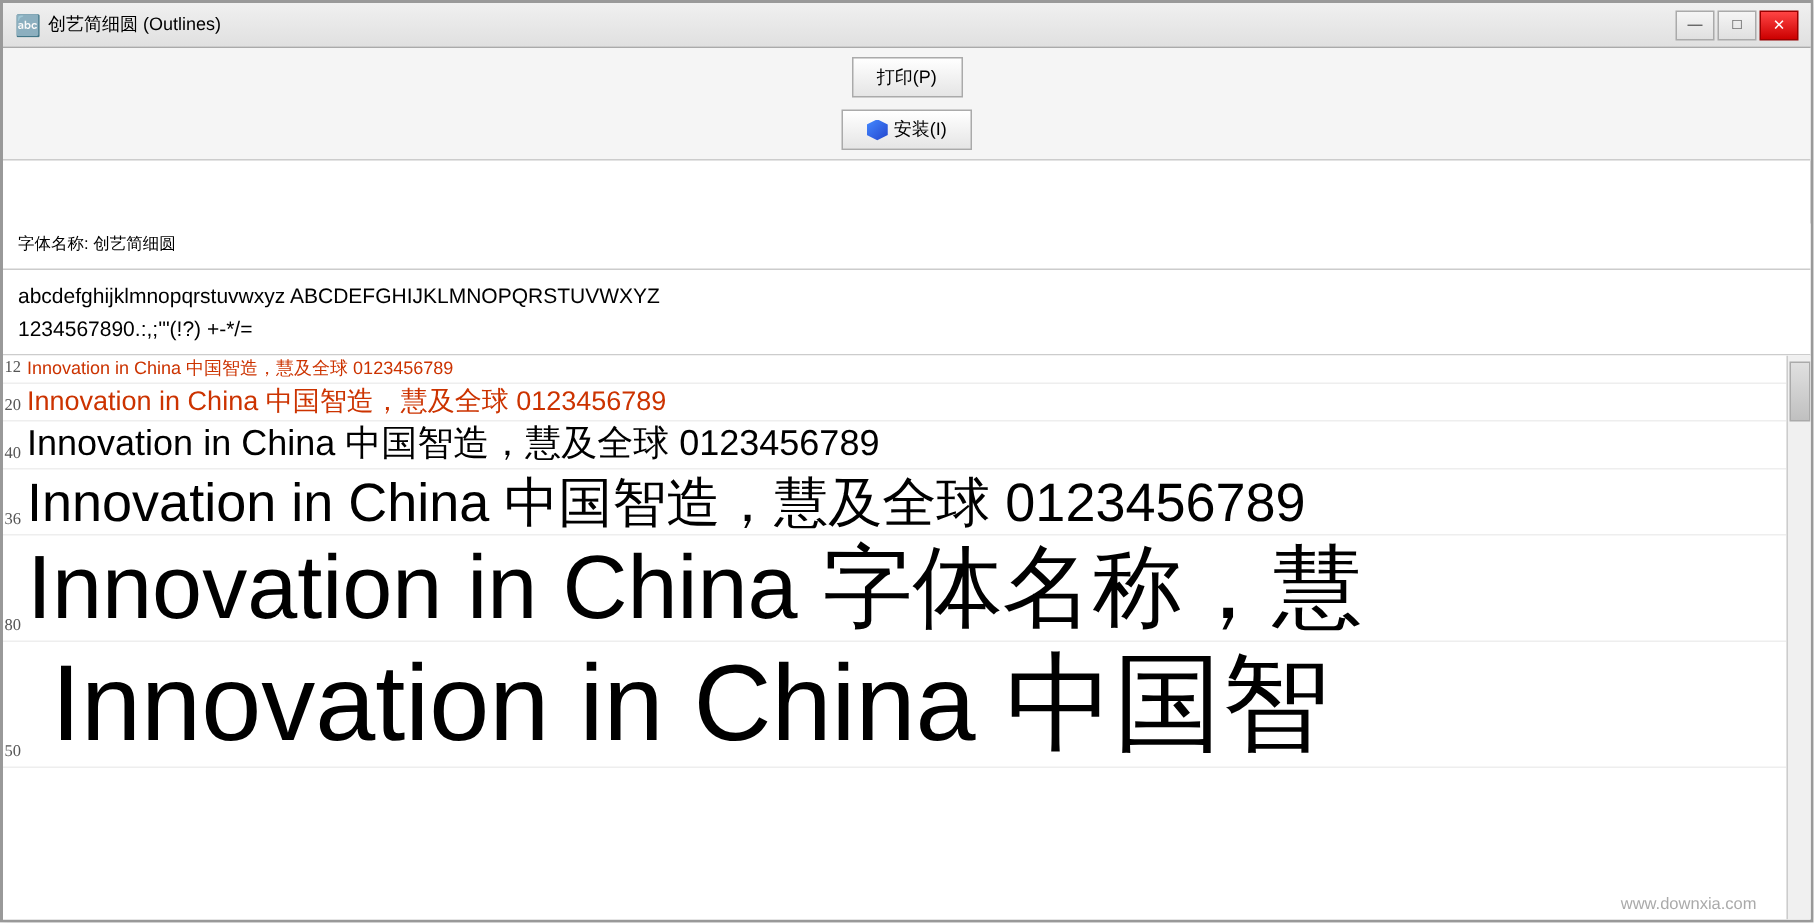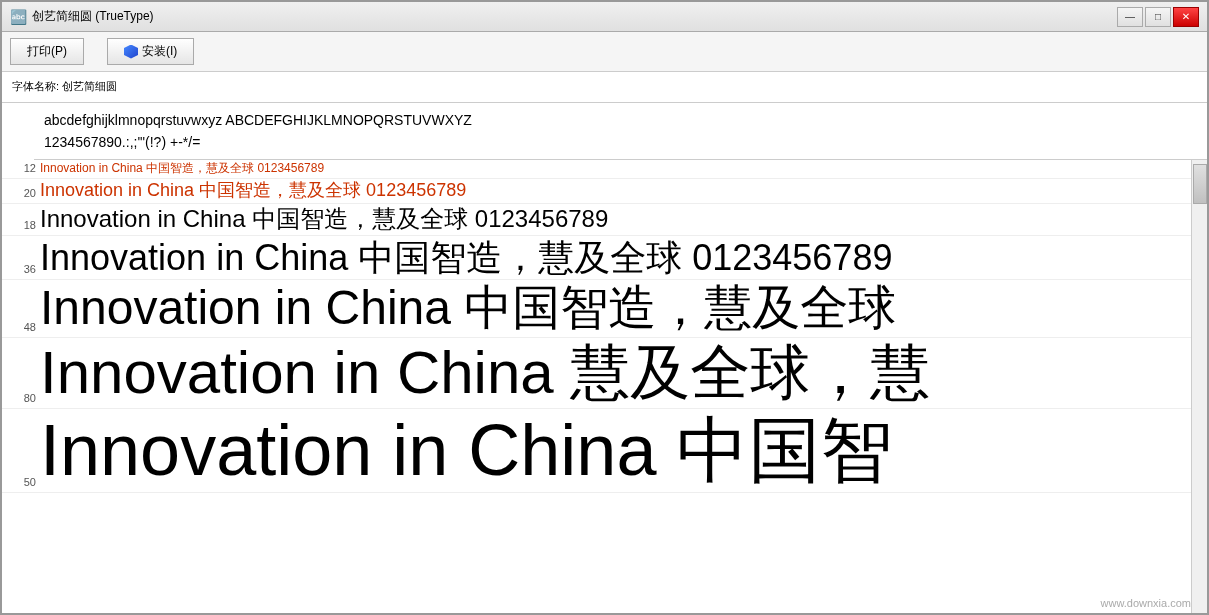--- a/index.html
+++ b/index.html
@@ -68,53 +68,54 @@
       background: linear-gradient(to bottom, #f44, #c00);
       color: white;
       border-color: #900;
     }
     
     .toolbar {
       background: #f5f5f5;
       padding: 6px 8px;
       border-bottom: 1px solid #ccc;
       display: flex;
-      gap: 23px;
-      align-items: center;
+      gap: 8px;
+      align-items: center;
+      flex-direction: column;
     }
     .toolbar-btn {
       padding: 4px 16px;
       border: 1px solid #aaa;
       background: linear-gradient(to bottom, #fff, #e5e5e5);
       font-size: 12px;
       font-family: 'Microsoft YaHei', sans-serif;
       cursor: pointer;
       color: #000;
       display: flex;
       align-items: center;
       gap: 4px;
     }
     
     .info-section {
       padding: 6px 10px;
       border-bottom: 1px solid #ccc;
       background: #fff;
+      margin-top: 42px;
     }
     .info-section p {
       font-size: 11px;
       font-family: 'Microsoft YaHei', sans-serif;
       color: #000;
       line-height: 1.6;
     }
     
     .alphabet-section {
       padding: 6px 10px;
       border-bottom: 1px solid #ccc;
       background: #fff;
-      margin-left: 32px;
     }
     .alphabet-line {
       font-size: 14px;
       font-family: 'Microsoft YaHei', sans-serif;
       color: #000;
       line-height: 1.6;
     }
     
     .preview-section {
       flex: 1;
@@ -149,52 +150,52 @@
       display: flex;
       align-items: baseline;
       border-bottom: 1px solid #eee;
       padding: 2px 0;
       white-space: nowrap;
       overflow: hidden;
     }
     .size-label {
       font-size: 11px;
       color: #555;
-      width: 38px;
+      width: 16px;
       flex-shrink: 0;
       text-align: right;
       padding-right: 4px;
-      font-family: Liberation Sans, sans-serif;
+      font-family: Liberation Serif, serif;
       align-self: flex-end;
       padding-bottom: 2px;
     }
     .preview-text {
       font-family: Liberation Sans, sans-serif;
       overflow: hidden;
       white-space: nowrap;
     }
     
     .watermark {
       position: absolute;
       bottom: 4px;
-      right: 16px;
+      right: 36px;
       font-size: 11px;
       color: #aaa;
       font-family: Arial, sans-serif;
     }
   </style>
 </head>
 <body>
 
 <div class="window">
 
   <div class="title-bar">
     <div class="title-bar-left">
       <span class="title-icon">🔤</span>
-      <span class="title-text">创艺简细圆 (TrueType)</span>
+      <span class="title-text">创艺简细圆 (Outlines)</span>
     </div>
     <div class="title-bar-controls">
       <div class="title-btn">—</div>
       <div class="title-btn">□</div>
       <div class="title-btn close">✕</div>
     </div>
   </div>
 
   <div class="toolbar">
     <button class="toolbar-btn">打印(P)</button>
@@ -217,38 +218,34 @@
     <div class="preview-content" id="preview-rows">
     <div class="preview-row">
           <span class="size-label">12</span>
           <span class="preview-text" style="font-size: 12px; color: rgb(204, 51, 0); line-height: 1.1;">Innovation in China 中国智造，慧及全球 0123456789</span>
         </div>
         <div class="preview-row">
           <span class="size-label">20</span>
           <span class="preview-text" style="font-size: 18px; color: rgb(204, 51, 0); line-height: 1.1;">Innovation in China 中国智造，慧及全球 0123456789</span>
         </div>
         <div class="preview-row">
-          <span class="size-label">18</span>
+          <span class="size-label">40</span>
           <span class="preview-text" style="font-size: 24px; color: rgb(0, 0, 0); line-height: 1.1;">Innovation in China 中国智造，慧及全球 0123456789</span>
         </div>
         <div class="preview-row">
           <span class="size-label">36</span>
           <span class="preview-text" style="font-size: 36px; color: rgb(0, 0, 0); line-height: 1.1;">Innovation in China 中国智造，慧及全球 0123456789</span>
         </div>
         <div class="preview-row">
-          <span class="size-label">48</span>
-          <span class="preview-text" style="font-size: 48px; color: rgb(0, 0, 0); line-height: 1.1;">Innovation in China 中国智造，慧及全球</span>
-        </div>
-        <div class="preview-row">
           <span class="size-label">80</span>
-          <span class="preview-text" style="font-size: 60px; color: rgb(0, 0, 0); line-height: 1.1;">Innovation in China 慧及全球，慧</span>
+          <span class="preview-text" style="font-size: 60px; color: rgb(0, 0, 0); line-height: 1.1;">Innovation in China 字体名称，慧</span>
         </div>
         <div class="preview-row">
           <span class="size-label">50</span>
-          <span class="preview-text" style="font-size: 72px; color: rgb(0, 0, 0); line-height: 1.1;">Innovation in China 中国智</span>
+          <span class="preview-text" style="font-size: 72px; color: rgb(0, 0, 0); line-height: 1.1; margin-left: 16px;">Innovation in China 中国智</span>
         </div>
       </div>
     <div class="scrollbar-track">
       <div class="scrollbar-thumb"></div>
     </div>
     <div class="watermark">www.downxia.com</div>
   </div>
 </div>
 
 </body></html>

